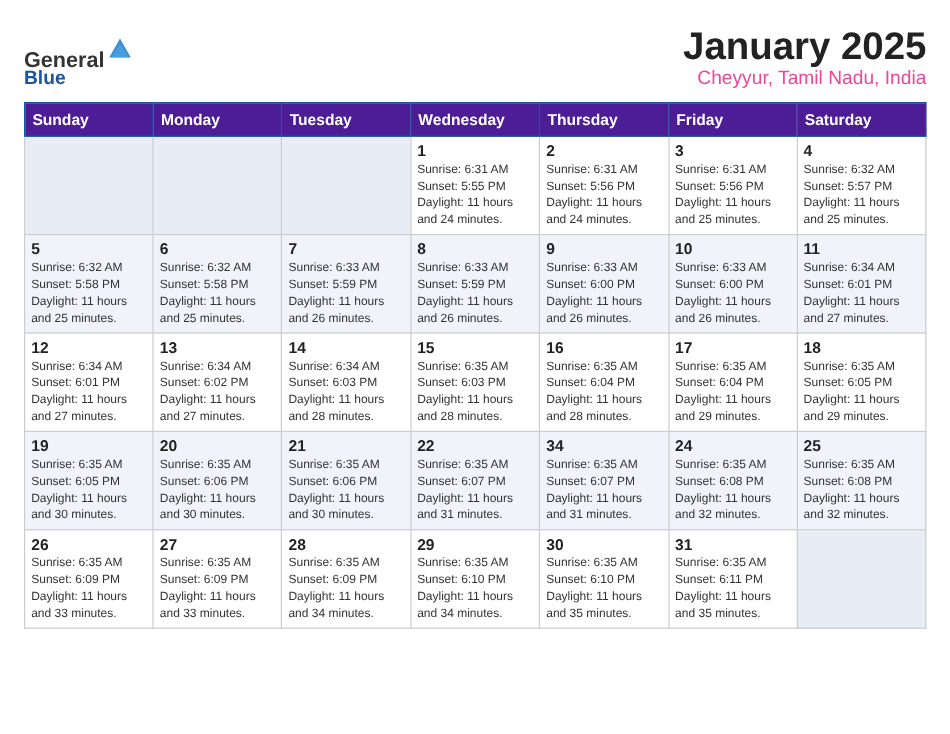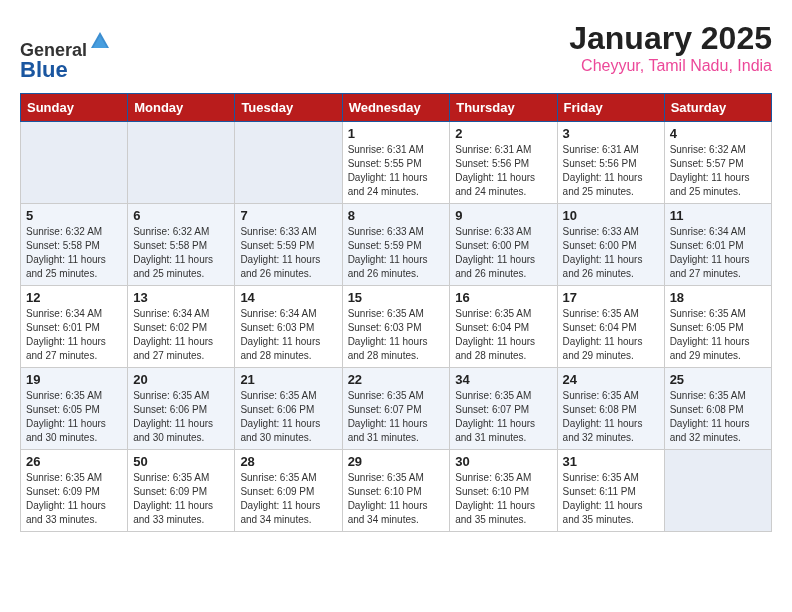--- a/index.html
+++ b/index.html
@@ -33,21 +33,21 @@
     .location {
       font-size: 16px;
       color: #ec4899;
     }
     .calendar-table {
       width: 100%;
       border-collapse: collapse;
       font-size: 11px;
     }
     .calendar-table th {
-      background-color: #b91c1c;
+      background-color: #4c1d95;
       color: #fff;
       text-align: left;
       padding: 6px 6px;
       font-size: 13px;
       font-weight: bold;
       border: 1px solid #1a56a0;
     }
     .calendar-table td {
       border: 1px solid #ccc;
       vertical-align: top;
@@ -85,21 +85,21 @@
 
 <div class="header">
   <div class="logo">
     <div style="display:flex;align-items:center;">
       <span style="font-size:18px;font-weight:bold;color:#333;margin-top:20px;">General</span>
       <svg width="22" height="22" viewBox="0 0 22 22" style="margin-left:2px;">
         <polygon points="11,2 20,18 2,18" fill="#1a7ac9" opacity="0.85"></polygon>
         <polygon points="11,6 18,18 4,18" fill="#4fa8e8" opacity="0.6"></polygon>
       </svg>
     </div>
-    <span style="font-size:22px;font-weight:bold;color:#1a56a0;margin-top:-4px;">Blue</span>
+    <span style="font-size:16px;font-weight:bold;color:#1a56a0;margin-top:-4px;">Blue</span>
   </div>
   <div class="title-block">
     <div class="month-title">January 2025</div>
     <div class="location">Cheyyur, Tamil Nadu, India</div>
   </div>
 </div>
 
 <table class="calendar-table">
   <thead>
     <tr>
@@ -275,21 +275,21 @@
         </td>
       </tr>
       <tr>
         <td>
           <div class="day-number">26</div>
           <div class="day-info" style="white-space: pre-line;">Sunrise: 6:35 AM
 Sunset: 6:09 PM
 Daylight: 11 hours and 33 minutes.</div>
         </td>
         <td>
-          <div class="day-number">50</div>
+          <div class="day-number">27</div>
           <div class="day-info" style="white-space: pre-line;">Sunrise: 6:35 AM
 Sunset: 6:09 PM
 Daylight: 11 hours and 33 minutes.</div>
         </td>
         <td>
           <div class="day-number">28</div>
           <div class="day-info" style="white-space: pre-line;">Sunrise: 6:35 AM
 Sunset: 6:09 PM
 Daylight: 11 hours and 34 minutes.</div>
         </td>

